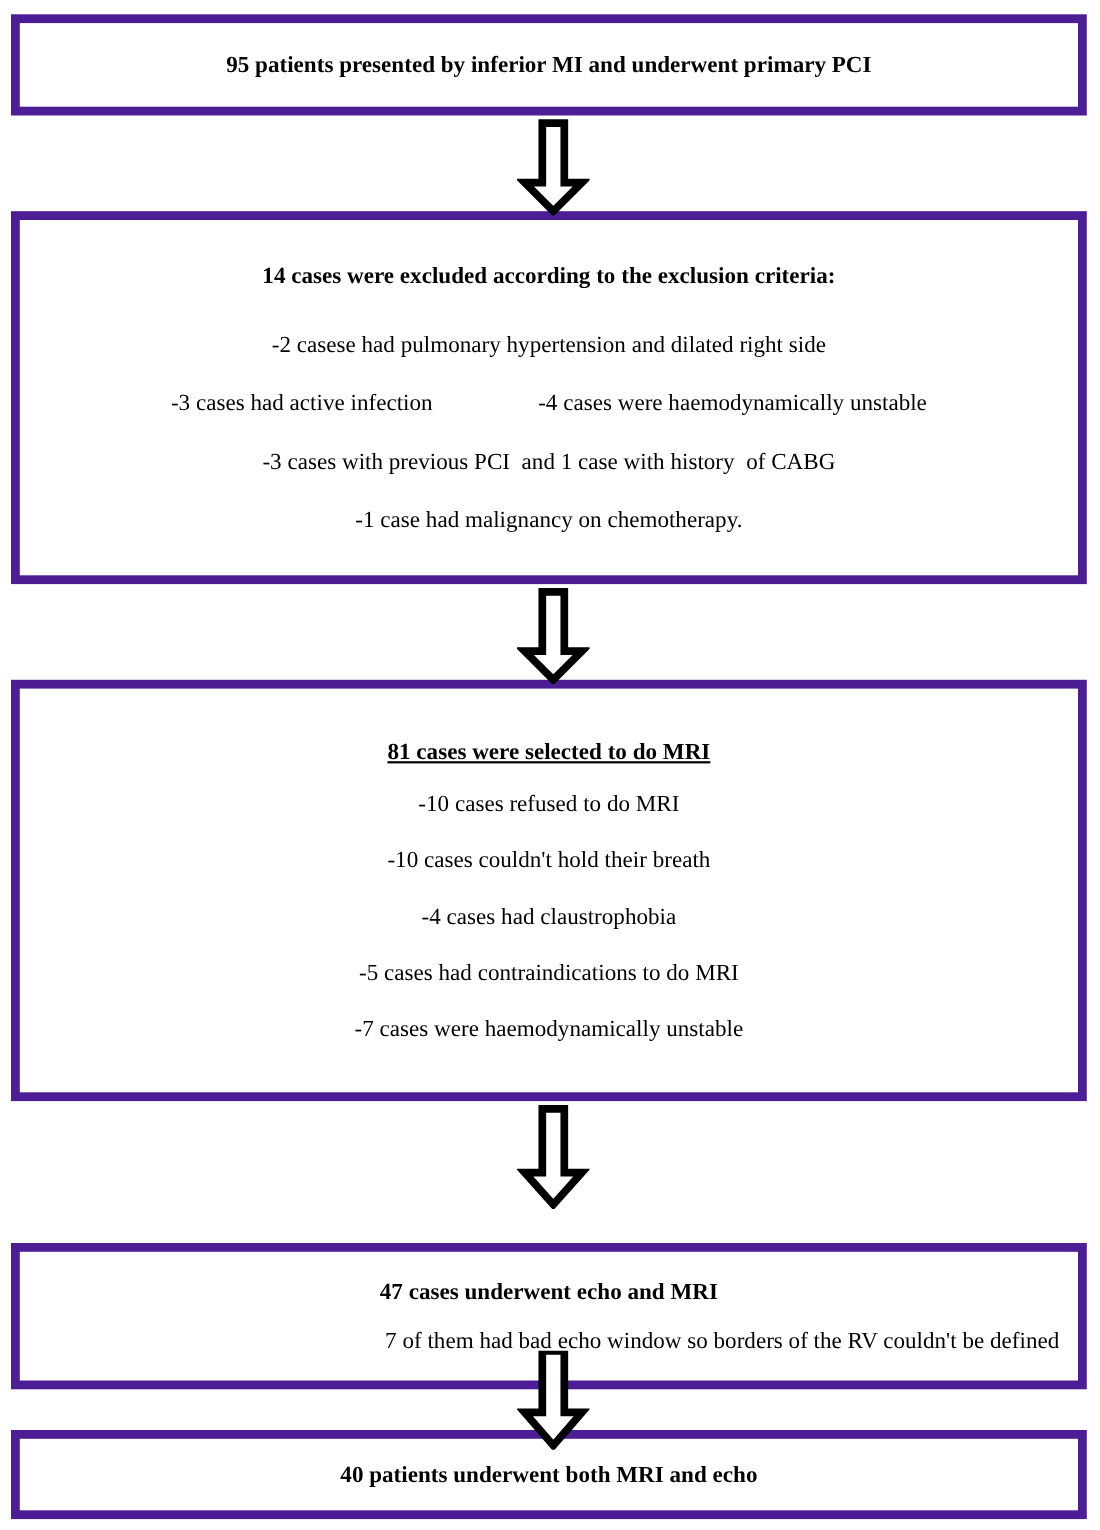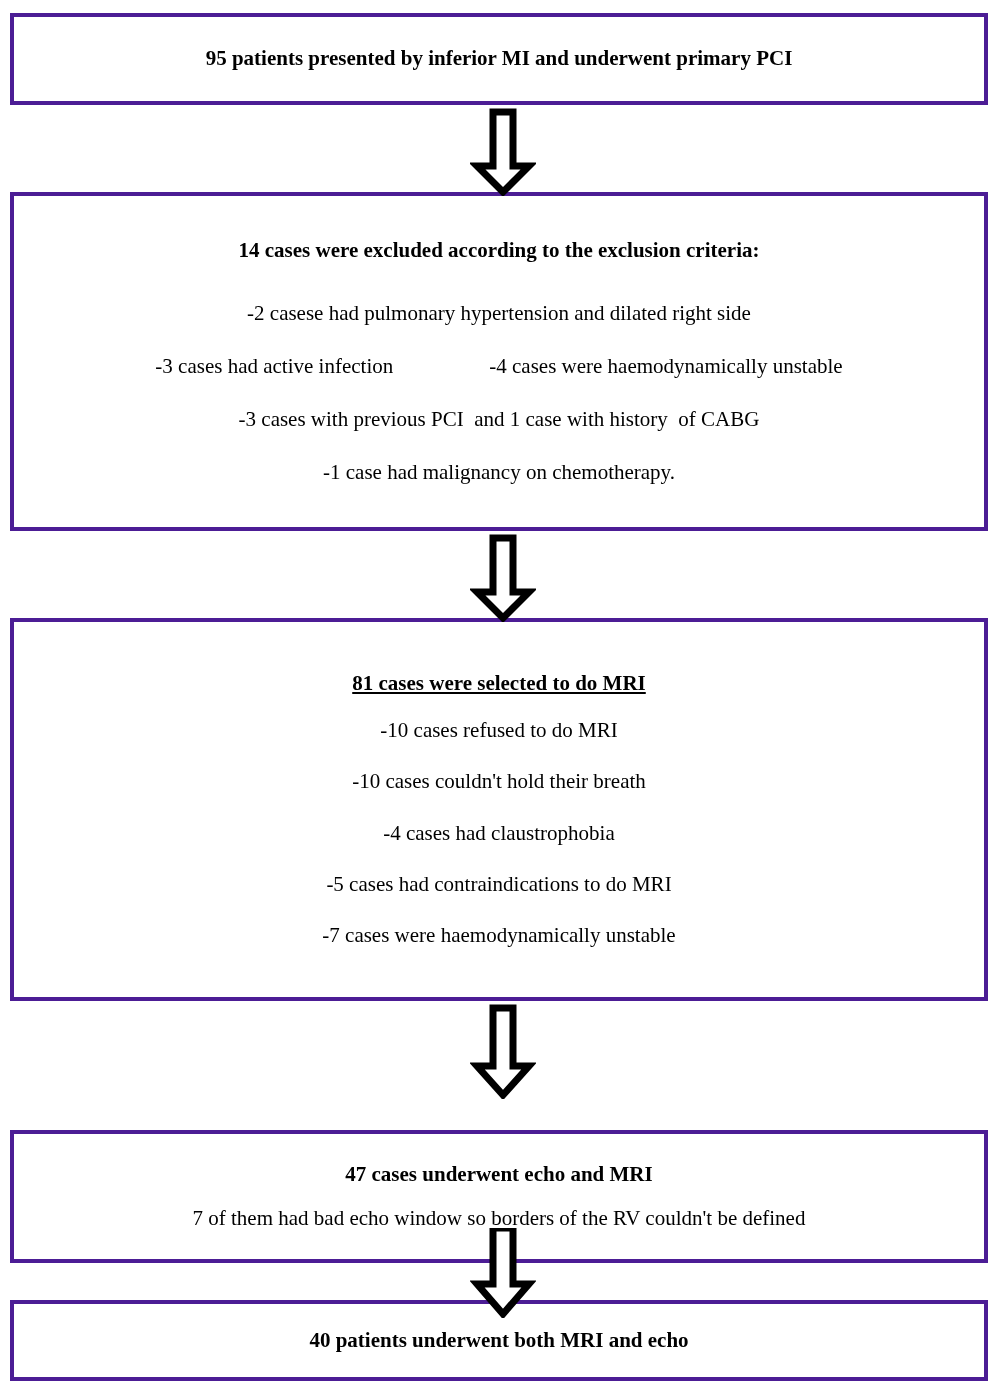--- a/index.html
+++ b/index.html
@@ -15,21 +15,21 @@
     position: relative;
     width: 1000px;
     height: 1391px;
     background: #ffffff;
     overflow: hidden;
   }
   .node {
     position: absolute;
     box-sizing: border-box;
     background: #ffffff;
-    border: 4px solid #4c1d95;
+    border: 8px solid #4c1d95;
     z-index: 1;
   }
   .node-inner {
     padding: 0 17px;
     height: 100%;
     display: flex;
     flex-direction: column;
     justify-content: center;
   }
   .node-title {
@@ -39,21 +39,21 @@
     line-height: 1.2;
   }
   .node-line {
     font-size: 21px;
     text-align: center;
     line-height: 1.2;
     white-space: pre;
   }
   .node-sub {
     font-size: 21px;
-    text-align: center;
+    text-align: right;
     line-height: 1.2;
   }
 
   
   #node-1 { left: 10px;  top: 13px;   width: 978px; height: 92px; }
   #node-2 { left: 10px;  top: 192px;  width: 978px; height: 339px; }
   #node-3 { left: 10px;  top: 618px;  width: 978px; height: 383px; }
   #node-4 { left: 10px;  top: 1130px; width: 978px; height: 133px; }
   #node-5 { left: 10px;  top: 1300px; width: 978px; height: 81px; }
 

